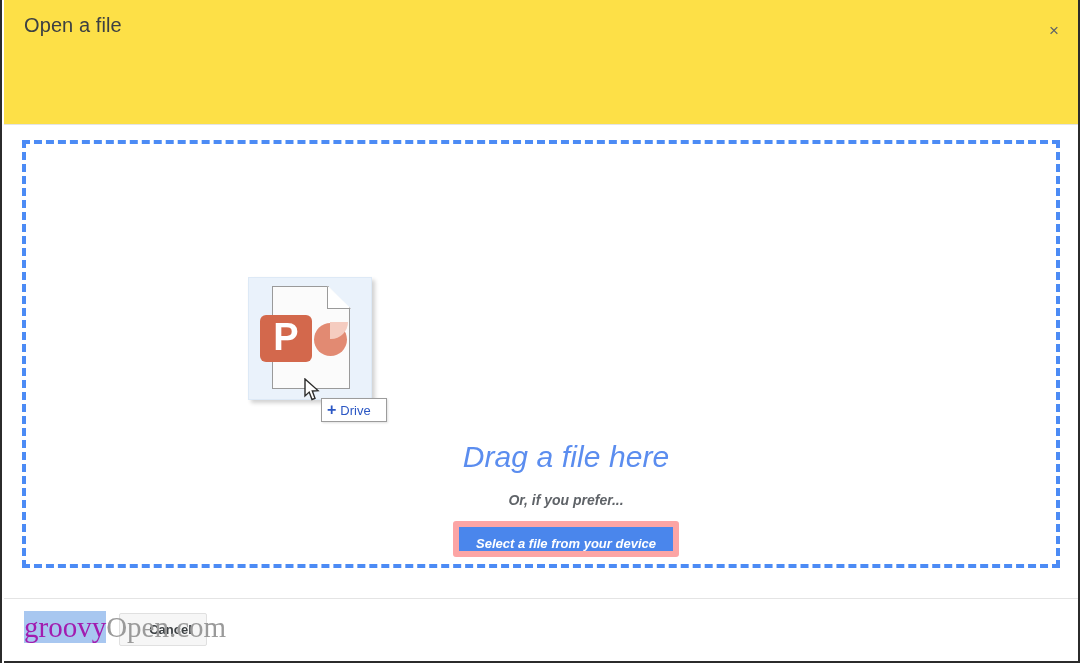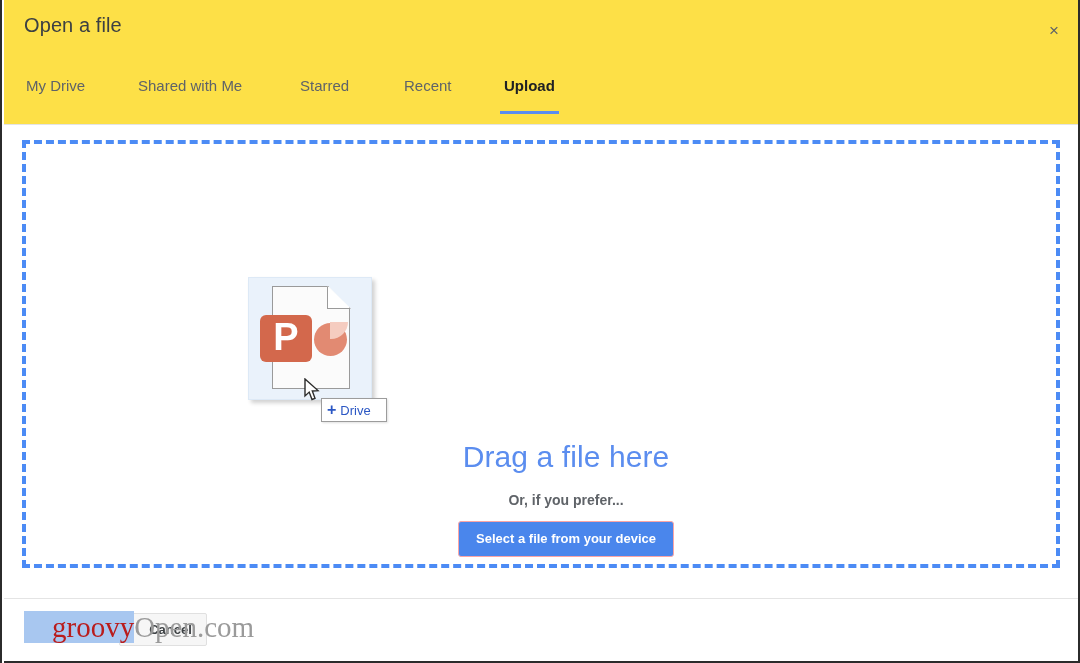--- a/index.html
+++ b/index.html
@@ -83,20 +83,21 @@
   }
 
   
   .dropzone {
     position: absolute;
     left: 20px; top: 140px;
     width: 1038px;
     height: 428px;
     border: 4px dashed #4c8bf5;
     background: #ffffff;
+    font-style: italic;
   }
 
   
   .drag-ghost {
     position: absolute;
     left: 246px; top: 277px;
     width: 124px; height: 123px;
   }
   .ghost-bg {
     position: absolute;
@@ -208,23 +209,23 @@
     color: #5f6368;
     white-space: nowrap;
   }
   .select-btn {
     margin-top: 13px;
     display: inline-block;
     background: #4a86ec;
     color: #ffffff;
     font-size: 13px;
     font-weight: bold;
-    border: 1px solid #fca5a5;
+    border: 6px solid #fca5a5;
     border-radius: 3px;
-    padding: 9px 17px 10px;
+    padding: 9px 17px 0;
     cursor: pointer;
     white-space: nowrap;
   }
 
   
   .footer {
     position: absolute;
     left: 2px; top: 598px;
     width: 1074px;
     height: 63px;
@@ -253,22 +254,21 @@
     position: absolute;
     left: 22px; top: 611px;
     font-family: "Liberation Serif", serif;
     font-size: 29px;
     color: #9a9a9a;
     white-space: nowrap;
     pointer-events: none;
   }
   .watermark .hl {
     background: #a8c7f0;
-    color: #b91c1c;
-    padding-left: 28px;
+    color: #a21caf;
   }
 
   .bottom-edge {
     position: absolute;
     left: 2px; top: 661px;
     width: 1074px;
     height: 2px;
     background: #2b2b2b;
   }
 </style>
@@ -276,27 +276,20 @@
 <body>
 
 <div id="stage">
 
   <div class="dialog-header">
 
     <div class="dialog-title">Open a file</div>
 
     <div class="close-btn">×</div>
 
-    <div class="tabstrip">
-      <div class="tab" style="left:22px">My Drive</div>
-      <div class="tab" style="left:134px">Shared with Me</div>
-      <div class="tab" style="left:296px">Starred</div>
-      <div class="tab" style="left:400px">Recent</div>
-      <div class="tab active" style="left:500px">Upload</div>
-    </div>
   </div>
 
   <div class="dropzone">
 
     <div class="prompt">
       <div class="prompt-head">Drag a file here</div>
       <div class="prompt-sub">Or, if you prefer...</div>
       <div class="select-btn">Select a file from your device</div>
     </div>
   </div>

